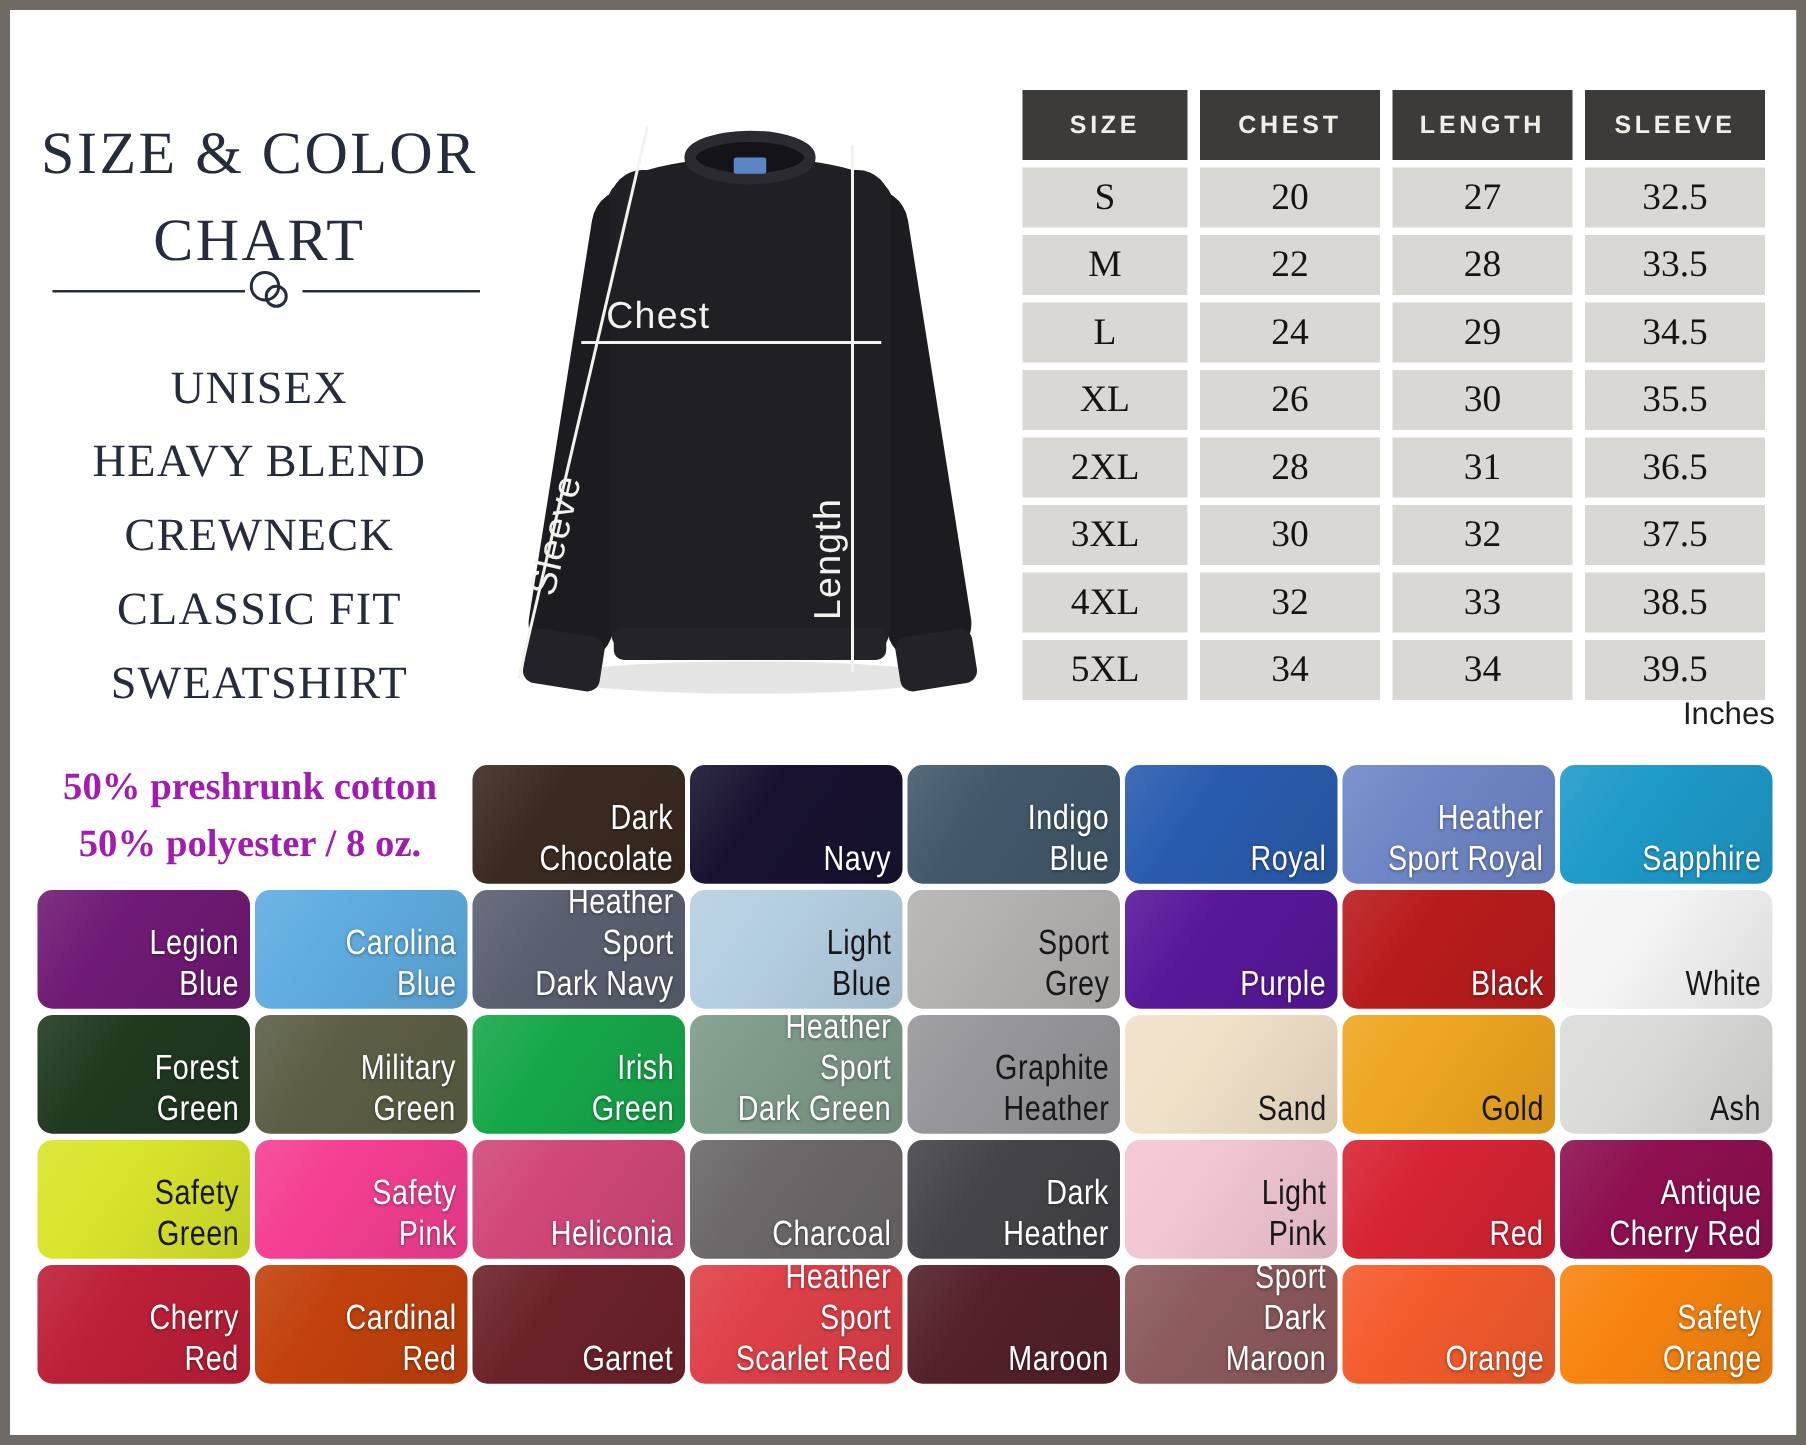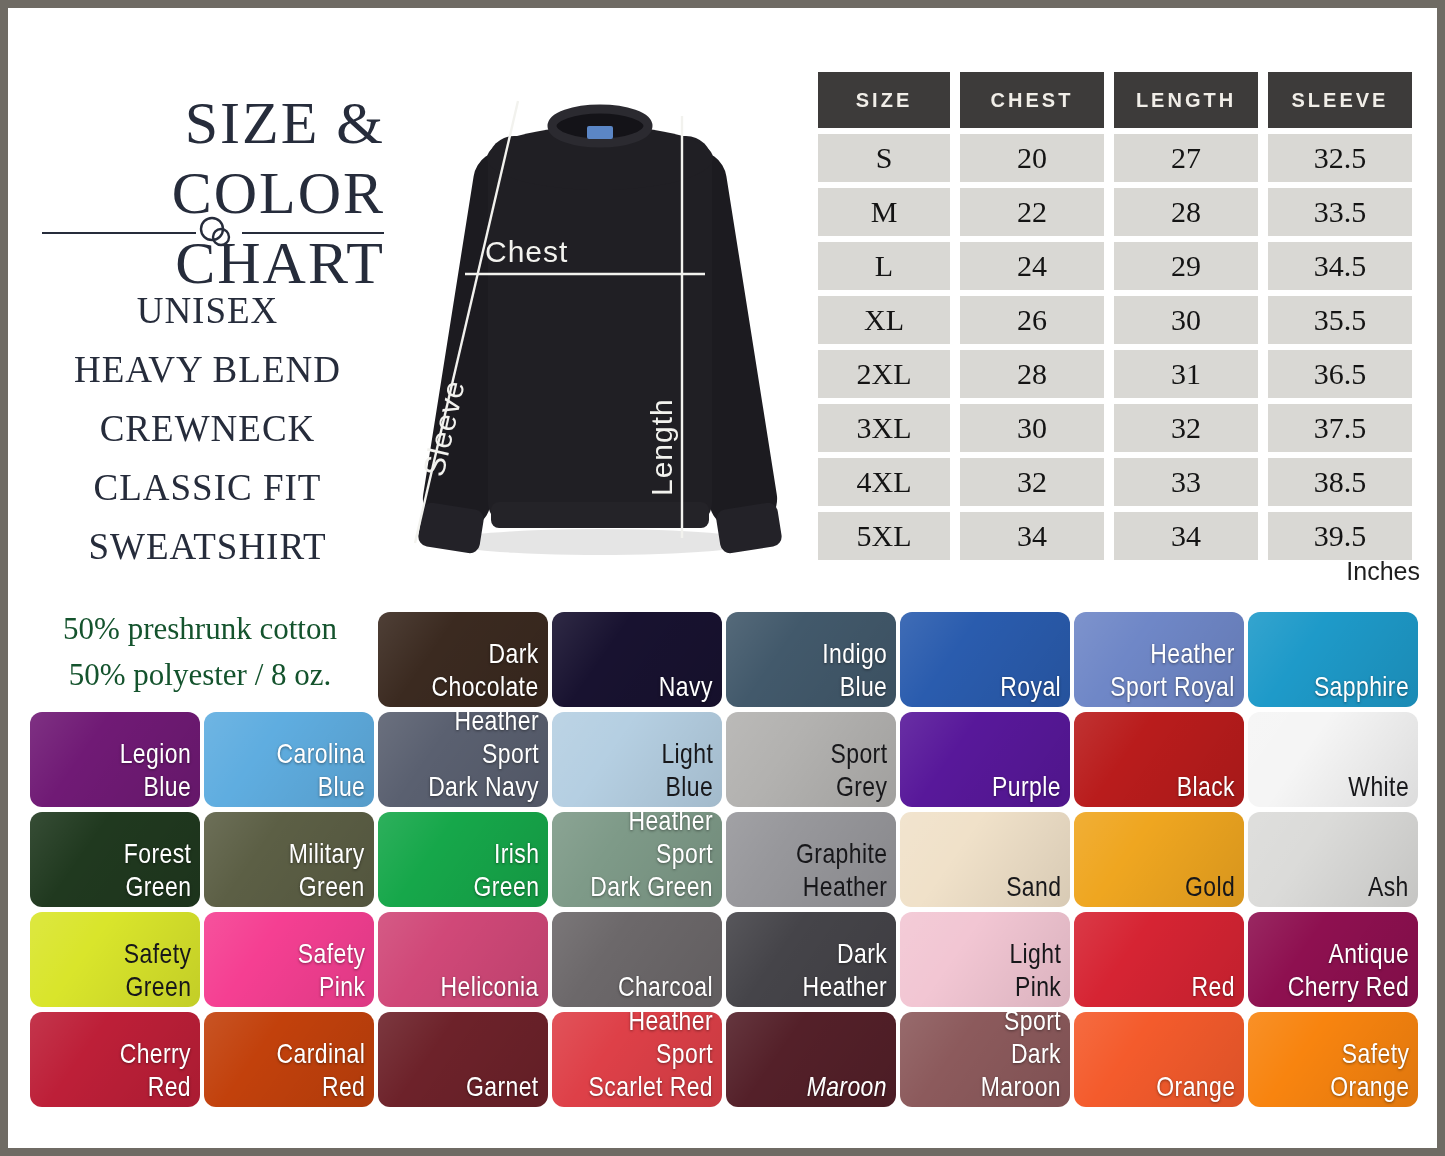--- a/index.html
+++ b/index.html
@@ -3,30 +3,30 @@
 <meta charset="utf-8">
 <style>
   html,body{margin:0;padding:0;background:#e8e8e8;}
   .stage{position:relative;width:1445px;height:1156px;background:#ffffff;overflow:hidden;
          font-family:"Liberation Sans",sans-serif;}
   .frame{position:absolute;inset:0;border:8px solid #6f6b64;pointer-events:none;z-index:50;}
 
   
   .title-block{position:absolute;left:30px;top:88px;width:355px;text-align:center;
                font-family:"Liberation Serif",serif;color:#262c3b;}
-  .title-line{font-size:60px;line-height:70px;letter-spacing:2px;font-weight:400;text-align:right;}
+  .title-line{font-size:48px;line-height:70px;letter-spacing:2px;font-weight:400;}
   .divider-line{position:absolute;top:232px;height:2px;background:#262c3b;}
   .divider-line.left{left:42px;width:154px;}
   .divider-line.right{left:242px;width:142px;}
   .ornament{position:absolute;left:190px;top:212px;}
   .subtitle-block{position:absolute;left:30px;top:281px;width:355px;text-align:center;
                   font-family:"Liberation Serif",serif;color:#262c3b;}
   .subtitle-line{font-size:37px;line-height:59px;letter-spacing:1px;}
   .fabric-note{position:absolute;left:25px;top:606px;width:350px;text-align:center;
-               font-family:"Liberation Serif",serif;color:#14532d;font-size:31px;line-height:46px;}
+               font-family:"Liberation Serif",serif;color:#a21caf;font-size:31px;line-height:46px;font-weight:bold;}
 
   
   .sweatshirt{position:absolute;left:385px;top:76px;width:430px;height:500px;}
 
   
   .size-table{position:absolute;left:818px;top:72px;display:grid;
               grid-template-columns:132px 144px 144px 144px;column-gap:10px;row-gap:6px;}
   .thead{height:56px;background:#3d3b3a;color:#f1eee8;display:flex;align-items:center;justify-content:center;
          font-size:20px;font-weight:700;letter-spacing:3px;}
   .tcell{height:48px;background:#d9d8d4;color:#141414;display:flex;align-items:center;justify-content:center;
@@ -253,21 +253,21 @@
           <div>Heather Sport</div>
           <div>Dark Green</div>
         </div>
       </div>
       <div class="swatch" style="background: rgb(151, 151, 155); grid-area: 3 / 5;">
         <div class="swatch-label dark">
           <div>Graphite</div>
           <div>Heather</div>
         </div>
       </div>
-      <div class="swatch" style="background: rgb(240, 225, 201); grid-area: 3 / 6; border-radius: 11px;">
+      <div class="swatch" style="background: rgb(240, 225, 201); grid-area: 3 / 6;">
         <div class="swatch-label dark">
           <div>Sand</div>
         </div>
       </div>
       <div class="swatch" style="background: rgb(239, 166, 32); grid-area: 3 / 7; text-decoration: underline;">
         <div class="swatch-label dark">
           <div>Gold</div>
         </div>
       </div>
       <div class="swatch" style="background: rgb(219, 219, 217); grid-area: 3 / 8;">
@@ -336,21 +336,21 @@
         <div class="swatch-label light">
           <div>Garnet</div>
         </div>
       </div>
       <div class="swatch" style="background: rgb(222, 64, 72); grid-area: 5 / 4;">
         <div class="swatch-label light">
           <div>Heather Sport</div>
           <div>Scarlet Red</div>
         </div>
       </div>
-      <div class="swatch" style="background: rgb(84, 32, 41); grid-area: 5 / 5; font-style: italic;">
+      <div class="swatch" style="background: rgb(84, 32, 41); grid-area: 5 / 5;">
         <div class="swatch-label light">
           <div>Maroon</div>
         </div>
       </div>
       <div class="swatch" style="background: rgb(140, 90, 92); grid-area: 5 / 6;">
         <div class="swatch-label light">
           <div>Heather Sport</div>
           <div>Dark Maroon</div>
         </div>
       </div>

